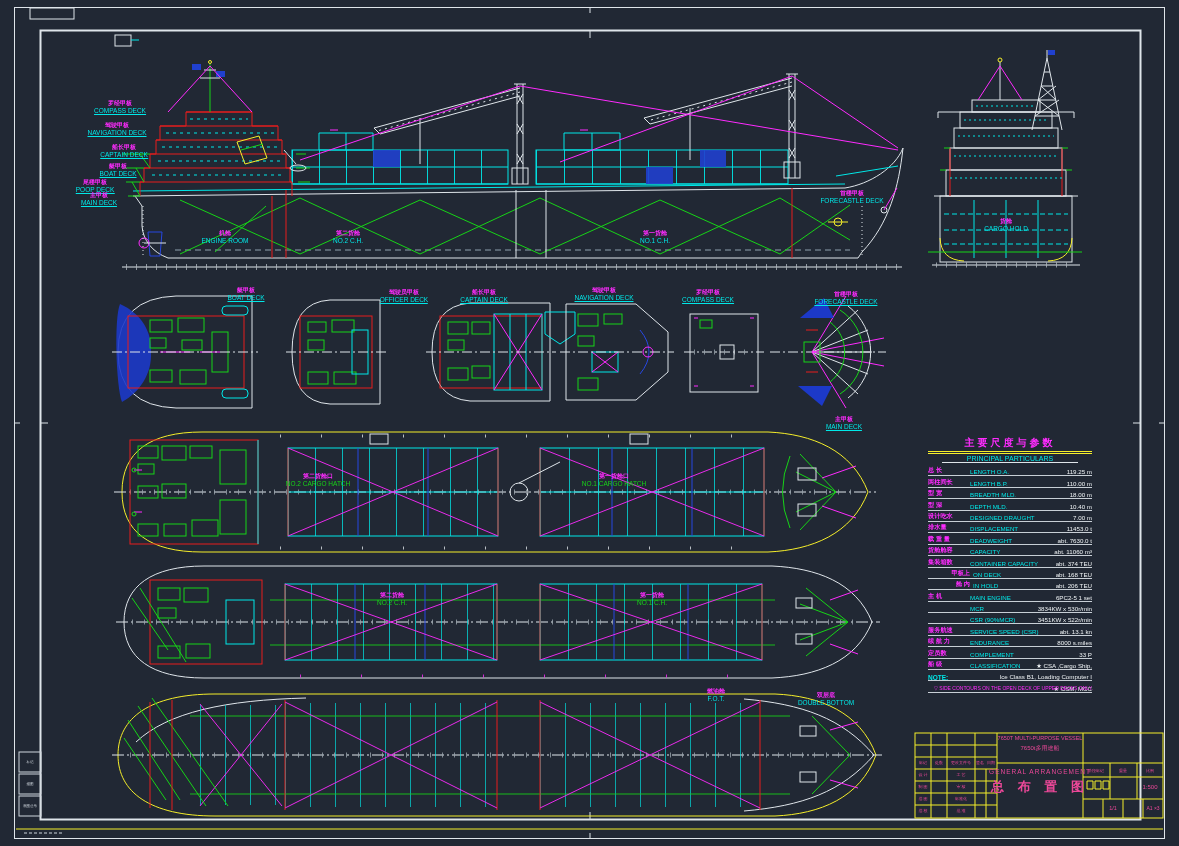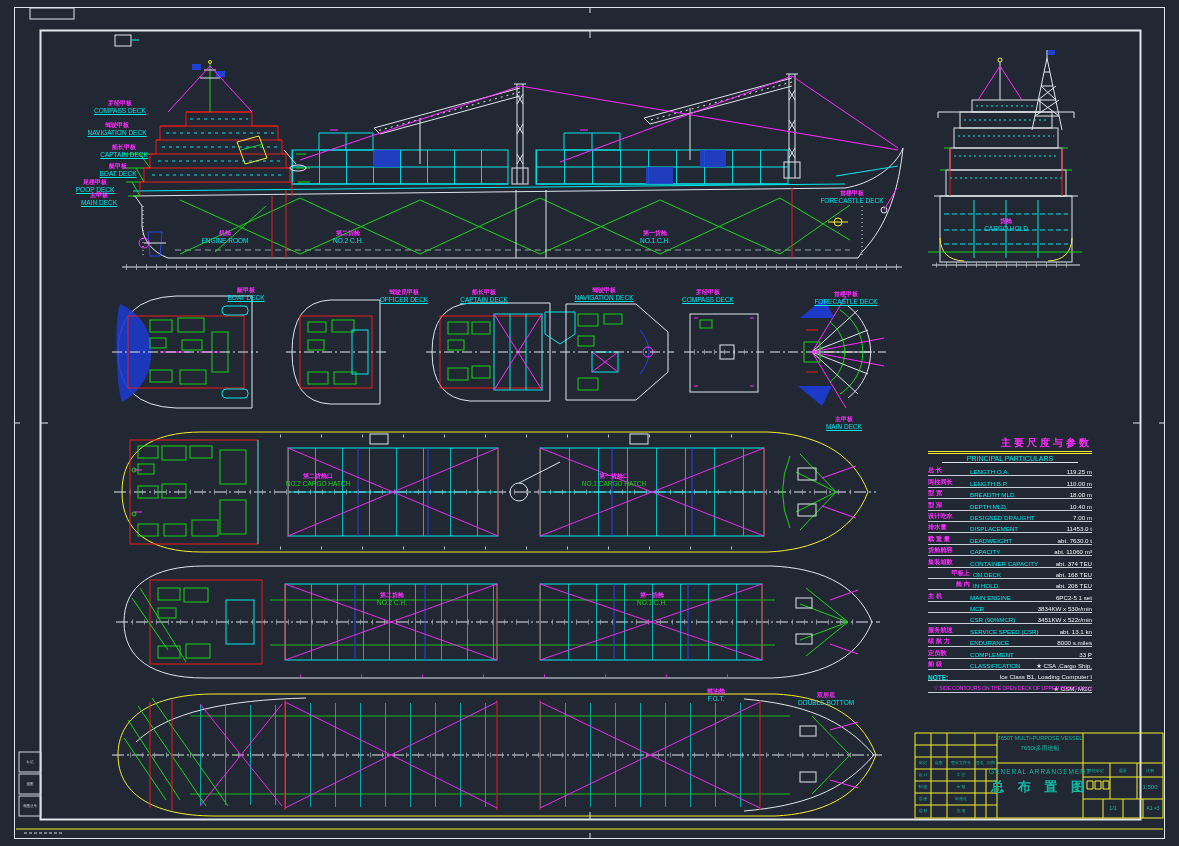--- a/index.html
+++ b/index.html
@@ -6,32 +6,32 @@
   .canvas{position:relative;width:1179px;height:846px;background:#212834;overflow:hidden;
           font-family:"Liberation Sans",sans-serif;}
   svg{position:absolute;left:0;top:0;}
   .lbl{position:absolute;text-align:center;line-height:1.12;white-space:nowrap;transform:translateX(-50%);}
   .lbl .zh{display:block;color:#ff2bff;font-size:6px;font-weight:bold;}
   .lbl .en{display:block;color:#00e8e8;font-size:6.5px;border-bottom:1px solid #00e8e8;padding-bottom:0.5px;}
   .lbl.g .en{color:#17d417;border-bottom:none;}
   .lbl.nl .en{border-bottom:none;}
   
   .pp{position:absolute;left:928px;top:436px;width:164px;}
-  .pp-title-zh{color:#ff2bff;font-size:10px;font-weight:bold;text-align:right;letter-spacing:3px;
+  .pp-title-zh{color:#ff2bff;font-size:10px;font-weight:bold;text-align:center;letter-spacing:3px;
                border-bottom:3px double #f5ee2a;padding-bottom:1px;}
   .pp-title-en{color:#00e8e8;font-size:7px;text-align:center;border-bottom:1px solid #dfe5ea;margin:1px 14px 2px 14px;}
   .pp-row{display:flex;align-items:flex-end;border-bottom:1px solid #c8cfd6;height:10.4px;font-size:6.2px;overflow:hidden;}
   .pp-zh{color:#ff2bff;width:42px;font-weight:bold;white-space:nowrap;}
   .pp-en{color:#00e8e8;flex:1;white-space:nowrap;}
   .pp-val{color:#eef2f4;white-space:nowrap;text-align:right;}
   .pp-ind .pp-zh{text-align:right;padding-right:3px;}
   .note-t{position:absolute;left:928px;top:674px;color:#00e8e8;font-size:6.5px;font-weight:bold;}
   .note-l{position:absolute;left:934px;top:685px;color:#ff2bff;font-size:5px;white-space:nowrap;}
   
-  .tbt{position:absolute;color:#14b8a6;transform:translate(-50%,0);white-space:nowrap;text-align:center;}
+  .tbt{position:absolute;color:#ec4899;transform:translate(-50%,0);white-space:nowrap;text-align:center;}
   .micro{font-size:4px;}
   .stamp{position:absolute;color:#cfd6dd;font-size:3.5px;white-space:nowrap;transform:translateX(-50%);text-align:center;}
 </style>
 </head>
 <body>
 
 <div class="canvas">
 
 <svg width="1179" height="846" viewBox="0 0 1179 846">
 

